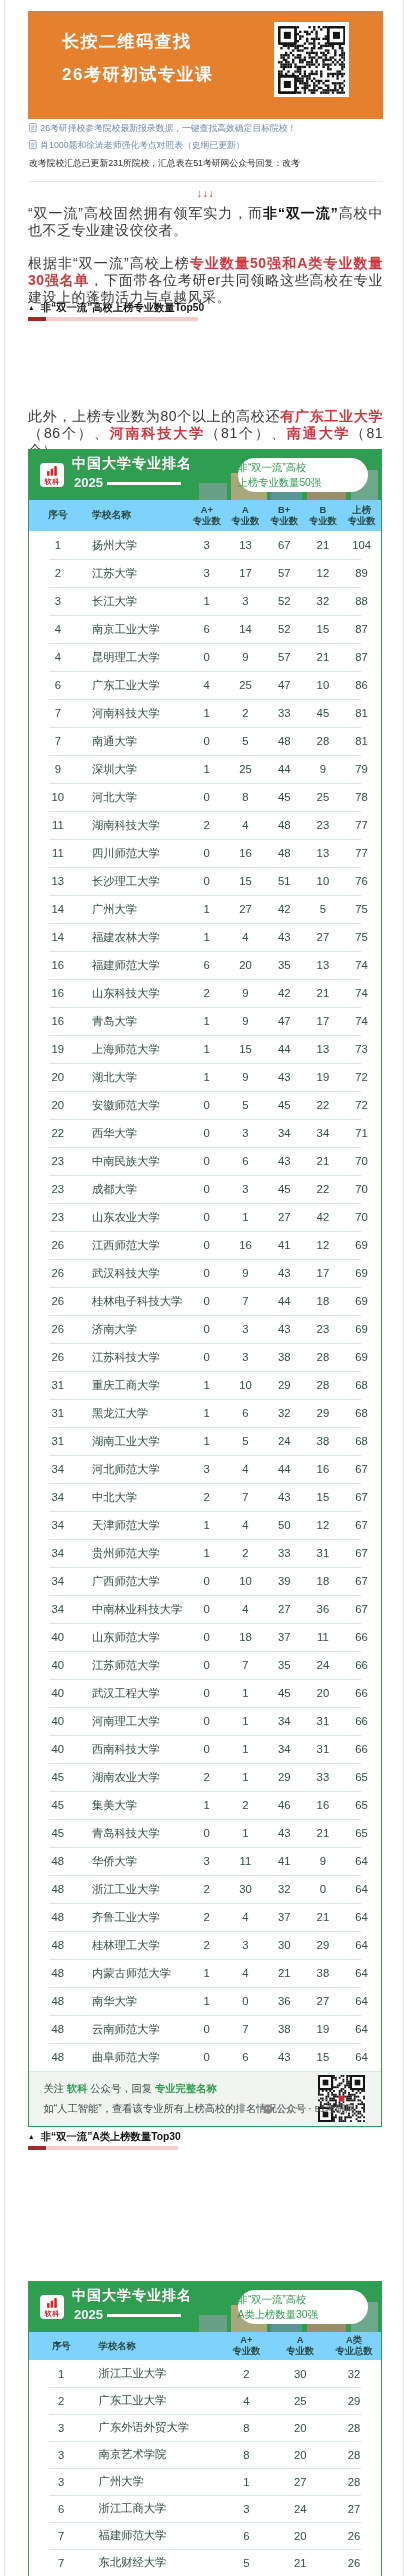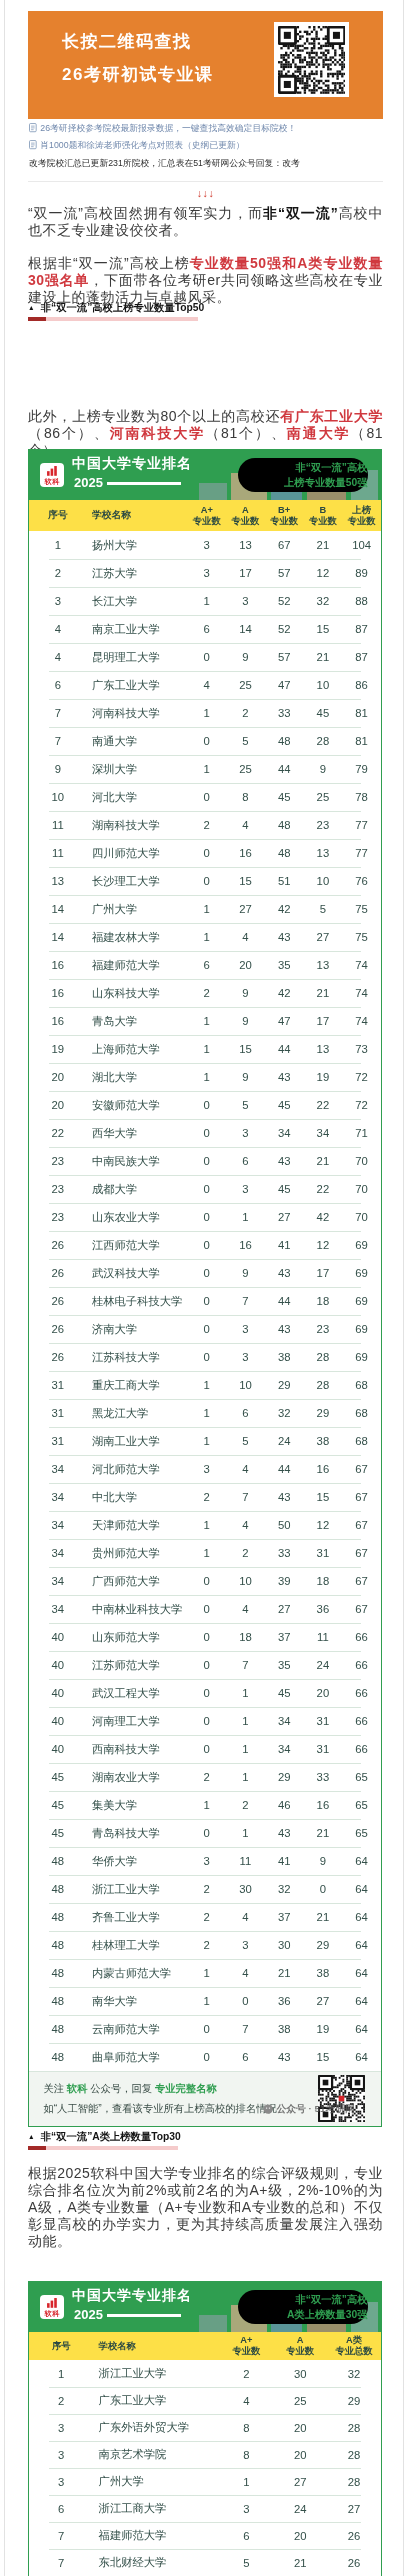--- a/index.html
+++ b/index.html
@@ -24,24 +24,24 @@
   .heading .tri{font-size:6.7px;vertical-align:1px;margin-right:6.2px;color:#111;}
   .ubar{position:absolute;height:4.1px;}
   
   .tbl{position:absolute;left:28px;width:352px;border:1.5px solid #2F9E50;background:#fff;box-sizing:content-box;}
   .tbl-banner{position:relative;height:50px;background:#2F9E50;overflow:hidden;}
   .logo{position:absolute;left:11.3px;top:13px;width:24px;height:24px;background:#fff;border-radius:4.1px;z-index:2;text-align:center;}
   .logo .ltxt{color:#D8262C;font-weight:bold;font-size:7.2px;line-height:7.2px;letter-spacing:0.5px;}
   .t-title{position:absolute;left:43px;top:4.6px;color:#fff;font-size:14px;font-weight:bold;letter-spacing:1px;white-space:nowrap;z-index:2;}
   .t-year{position:absolute;left:45px;top:25px;color:#fff;font-size:13px;font-weight:bold;z-index:2;}
   .t-yline{position:absolute;left:78px;top:32px;width:74px;height:2.6px;background:#fff;z-index:2;}
-  .badge{position:absolute;right:13.4px;top:7.7px;width:130px;height:34px;background:#000000;border-radius:17px;
-         text-align:right;color:#2F9E50;font-weight:bold;font-size:10.3px;line-height:15px;padding-top:2.1px;box-sizing:border-box;z-index:3;}
+  .badge{position:absolute;right:13.4px;top:7.7px;width:130px;height:34px;background:#ffffff;border-radius:17px;
+         text-align:left;color:#2F9E50;font-weight:normal;font-size:10.3px;line-height:15px;padding-top:2.1px;box-sizing:border-box;z-index:3;}
   .bld{position:absolute;bottom:0;z-index:1;opacity:.9;}
-  .thead{display:flex;background:#fde047;align-items:center;color:#2C4A42;font-weight:bold;font-size:9.8px;}
+  .thead{display:flex;background:#7dd3fc;align-items:center;color:#2C4A42;font-weight:bold;font-size:9.8px;}
   .t1 .thead{height:31px;}
   .t2 .thead{height:28px;font-size:9.3px;}
   .thead .two{line-height:10.8px;font-size:9.3px;text-align:center;}
   .cell{box-sizing:border-box;}
   .c0{width:16.4%;text-align:center;}
   .c1{width:28.6%;padding-left:5.2px;text-align:left;}
   .cn{width:11%;text-align:center;}
   .d0{width:18.3%;text-align:center;}
   .d1{width:35.8%;padding-left:5.2px;text-align:left;}
   .dn{width:15.3%;text-align:center;}
@@ -1175,21 +1175,20 @@
             <rect x="2.5" y="19.5" width="3" height="3" fill="#151515"></rect>
             <rect x="11" y="11" width="3" height="3" rx=".4" fill="#D8262C"></rect>
           </svg></div>
     </div>
   </div>
 
   <div class="heading" style="top:2130px;"><span class="tri">▲</span><span>非“双一流”A类上榜数量Top30</span></div>
   <div class="ubar" style="left:28px;top:2146px;width:17.5px;background:#A32A28;"></div>
   <div class="ubar" style="left:46px;top:2146px;width:132px;background:#F5CBCB;"></div>
 
-  <div class="para" style="top:2165px;">根据2025软科中国大学专业排名的综合评级规则，专业综合排名位次为前2%或前2名的为A+级，2%-10%的为A级，A类专业数量（A+专业数和A专业数的总和）不仅彰显高校的办学实力，更为其持续高质量发展注入强劲动能。</div>
 
 
   <div class="tbl t2" style="top:2281px;">
     <div class="tbl-banner">
       <div class="logo">
         <svg width="13.4" height="11.3" viewBox="0 0 26 22" style="margin-top:2.1px;">
             <rect x="2" y="12" width="5" height="9" fill="#D8262C"></rect>
             <rect x="9" y="7" width="5" height="14" fill="#D8262C"></rect>
             <rect x="16" y="2" width="5" height="19" fill="#D8262C"></rect>
           </svg>

